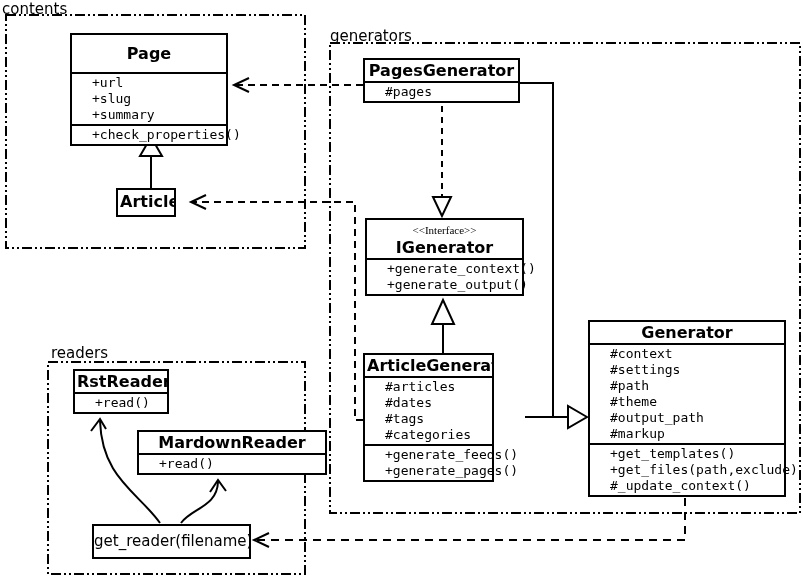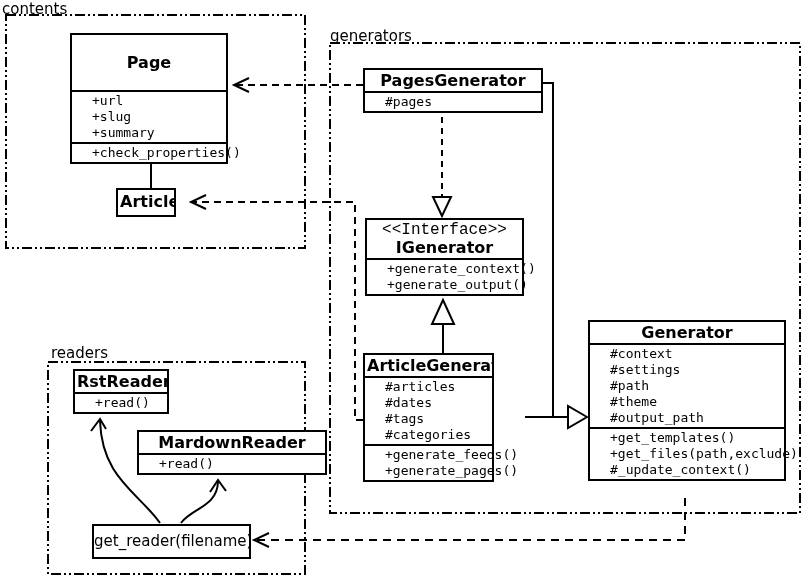--- a/index.html
+++ b/index.html
@@ -12,26 +12,26 @@
   .pkg-label{
     position:absolute;font-size:15px;color:#000;background:transparent;
     line-height:16px;white-space:nowrap;
   }
   .uml-box{
     position:absolute;background:#ffffff;border:2px solid #000;
     box-sizing:border-box;
   }
   .uml-title{
     font-weight:bold;font-size:16px;text-align:center;
-    padding:18px 3px;white-space:nowrap;overflow:hidden;
+    padding:9px 3px;white-space:nowrap;overflow:hidden;
   }
   .uml-title.small-pad{padding:1px 2px;}
   .stereotype{
-    font-family:Liberation Mono, monospace;
-    font-size:16px;text-align:center;line-height:15px;font-weight:normal;
+    font-family:Liberation Serif, serif;
+    font-size:11px;text-align:center;line-height:15px;font-weight:normal;
     white-space:nowrap;
   }
   .compartment{border-top:2px solid #000;padding:1px 20px;}
   .member{
     font-family:"DejaVu Sans Mono","Liberation Mono",monospace;
     font-size:13px;line-height:16px;white-space:nowrap;
   }
   .plain-box-text{
     font-size:15px;text-align:left;line-height:31px;white-space:nowrap;
   }
@@ -89,21 +89,21 @@
     </div>
     <div class="compartment">
       <div class="member">+check_properties()</div>
     </div>
   </div>
 
   <div class="uml-box" style="left:116px;top:188px;width:60px;height:29px;">
     <div class="uml-title small-pad" style="line-height:21px;">Article</div>
   </div>
 
-  <div class="uml-box" style="left:363px;top:68px;width:180px;">
+  <div class="uml-box" style="left:363px;top:58px;width:157px;">
     <div class="uml-title small-pad">PagesGenerator</div>
     <div class="compartment">
       <div class="member">#pages</div>
     </div>
   </div>
 
   <div class="uml-box" style="left:365px;top:218px;width:159px;">
     <div class="uml-title small-pad" style="padding-top:3px;">
       <div class="stereotype">&lt;&lt;Interface&gt;&gt;</div>
       <div>IGenerator</div>
@@ -129,20 +129,21 @@
   </div>
 
   <div class="uml-box" style="left:588px;top:320px;width:198px;">
     <div class="uml-title small-pad">Generator</div>
     <div class="compartment">
       <div class="member">#context</div>
       <div class="member">#settings</div>
       <div class="member">#path</div>
       <div class="member">#theme</div>
       <div class="member">#output_path</div>
+      <div class="member">#markup</div>
     </div>
     <div class="compartment">
       <div class="member">+get_templates()</div>
       <div class="member">+get_files(path,exclude)</div>
       <div class="member">#_update_context()</div>
     </div>
   </div>
 
   <div class="uml-box" style="left:73px;top:369px;width:96px;">
     <div class="uml-title small-pad">RstReader</div>

